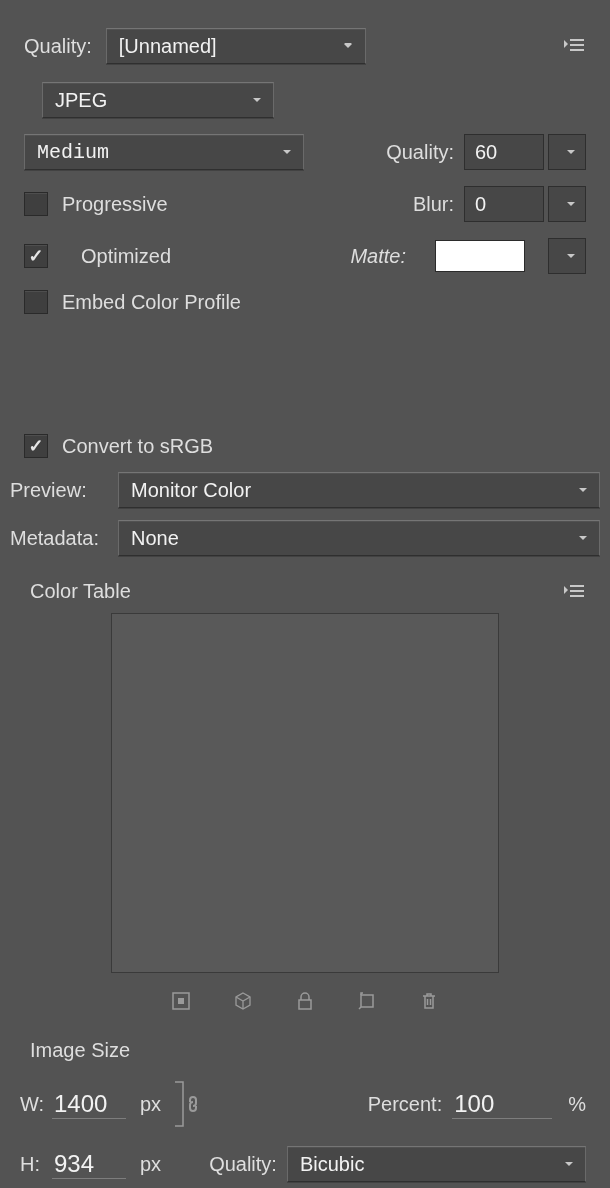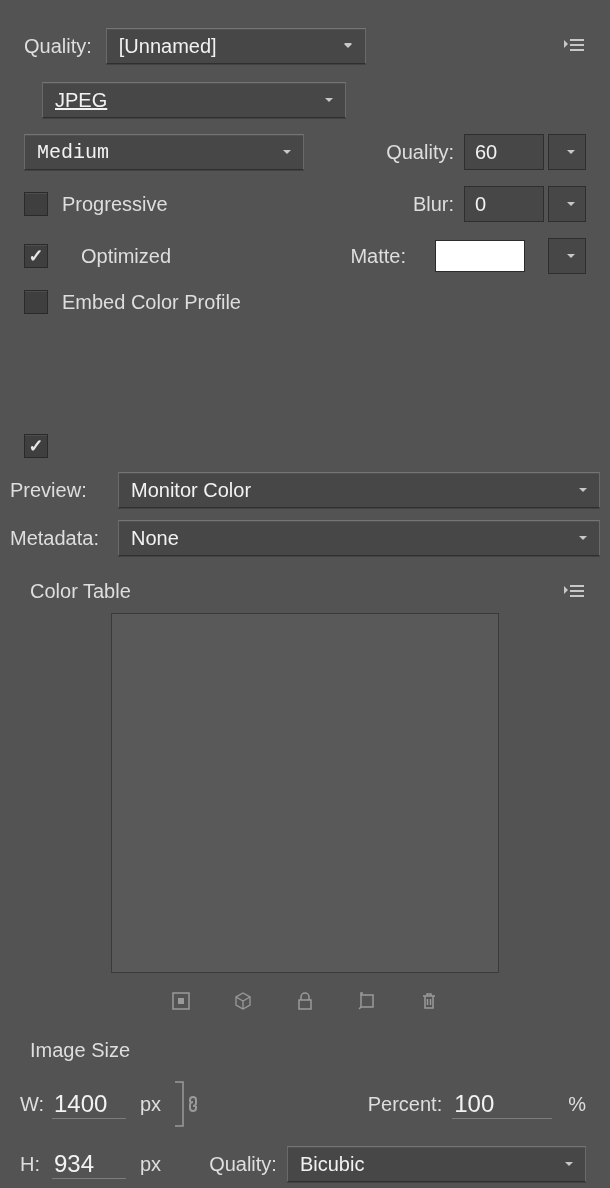--- a/index.html
+++ b/index.html
@@ -100,21 +100,21 @@
     <svg width="24" height="18" viewBox="0 0 24 18">
       <path d="M2 3l4 4-4 4z" fill="#c8c8c8"></path>
       <rect x="8" y="2" width="14" height="2" fill="#c8c8c8"></rect>
       <rect x="8" y="7" width="14" height="2" fill="#c8c8c8"></rect>
       <rect x="8" y="12" width="14" height="2" fill="#c8c8c8"></rect>
     </svg>
   </div>
 </div>
 
 <div class="row" style="padding:18px 24px 0 42px;">
-  <div class="dd" style="width:304px;text-decoration:underline;">
+  <div class="dd" style="width:232px;">
     <span>JPEG</span>
     <span class="caret">
       <svg width="12" height="12" viewBox="0 0 12 12">
           <path d="M2 4h8L6 8z" fill="#c8c8c8"></path>
         </svg>
     </span>
   </div>
 </div>
 
 <div class="row" style="padding:16px 24px 0 24px;">
@@ -154,40 +154,41 @@
           <path d="M2 4h8L6 8z" fill="#c8c8c8"></path>
         </svg>
     </span>
   </div>
 </div>
 
 <div class="row" style="padding:16px 24px 0 24px;gap:19px;">
   <span class="chk checked"></span>
   <span class="label">Optimized</span>
   <div style="flex:1"></div>
-  <span class="label" style="margin-right:10px;">Matte:</span>
+  <span class="label" style="margin-right:10px;font-style:italic;">Matte:</span>
   <div class="swatch" title="#FFFFFF"></div>
   <div class="nbox stepper" style="width:38px;margin-left:4px;padding-left:0;">
     <span class="caret">
       <svg width="12" height="12" viewBox="0 0 12 12">
           <path d="M2 4h8L6 8z" fill="#c8c8c8"></path>
         </svg>
     </span>
   </div>
 </div>
 
 <div class="row" style="padding:16px 28px 0 24px;">
   <span class="chk"></span>
   <span class="label">Embed Color Profile</span>
 </div>
 
 <div style="height:120px;"></div>
 
 <div class="row" style="padding:0 24px 0 24px;">
   <span class="chk checked"></span>
+  <span class="label">Convert to sRGB</span>
 </div>
 
 <div class="row" style="padding:14px 10px 0 10px;">
   <span class="label" style="width:100px;text-align:left;margin-right:8px;">Preview:</span>
   <div class="dd" style="flex:1;">
     <span>Monitor Color</span>
     <span class="caret">
       <svg width="12" height="12" viewBox="0 0 12 12">
           <path d="M2 4h8L6 8z" fill="#c8c8c8"></path>
         </svg>

